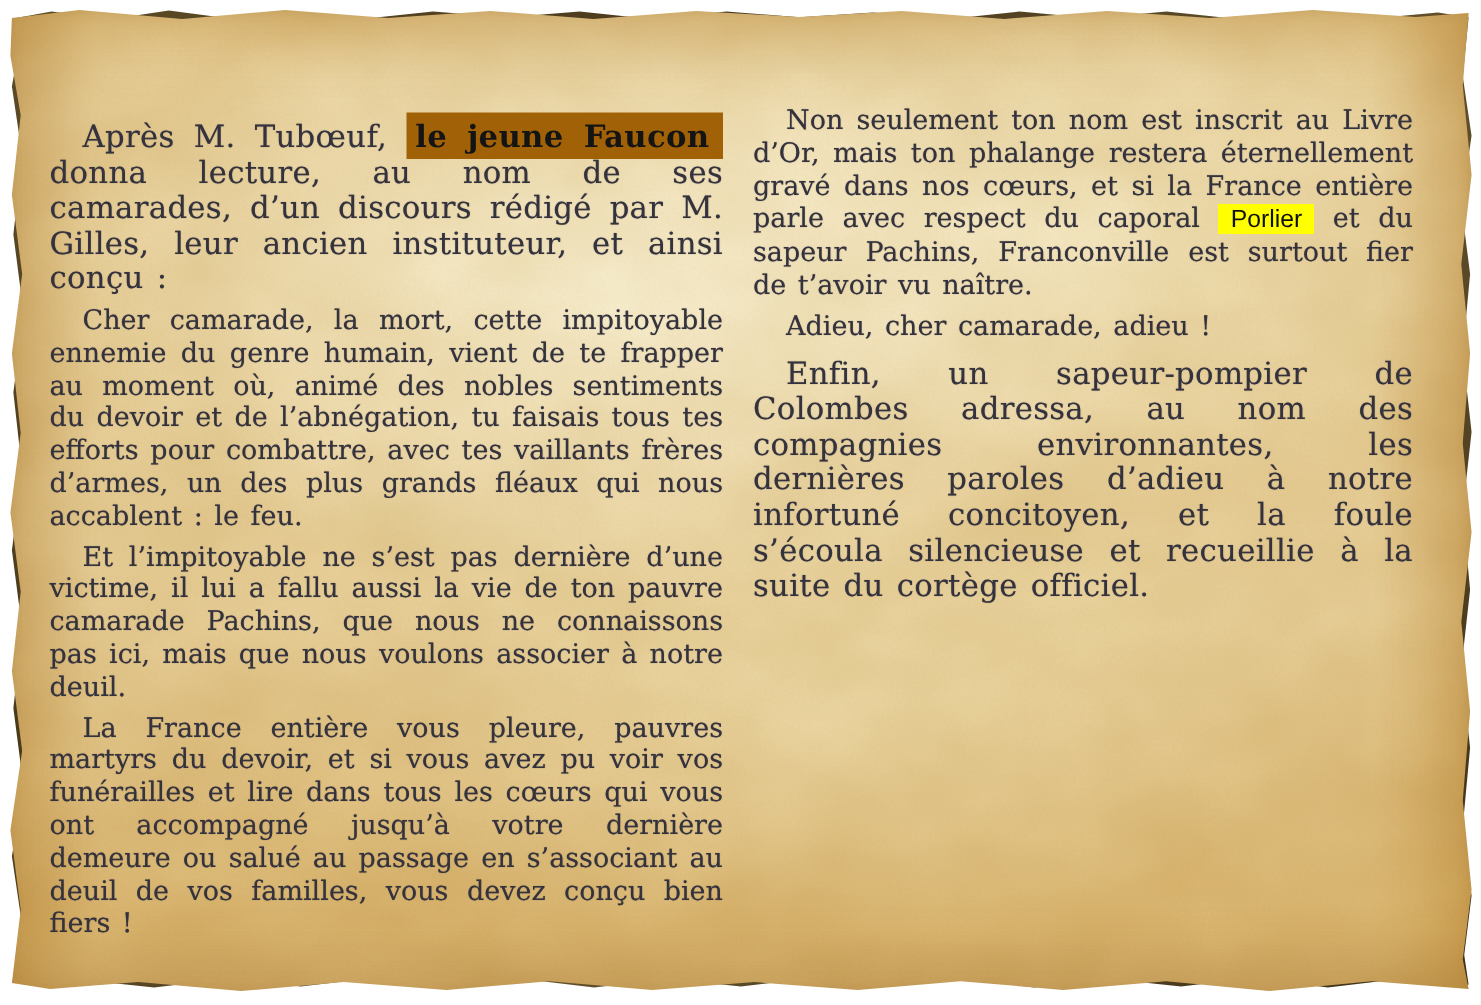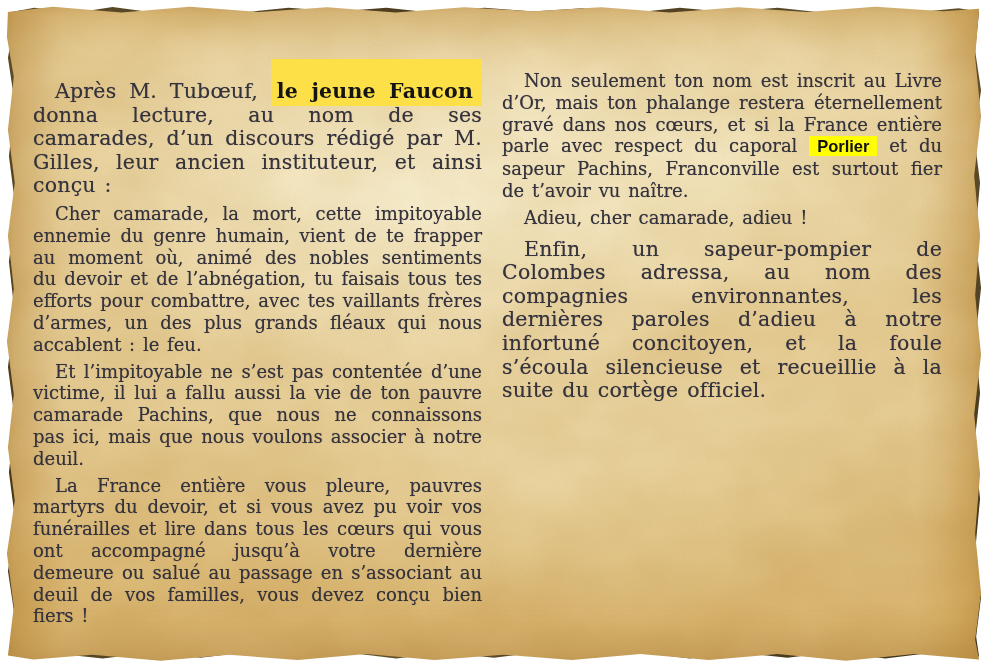--- a/index.html
+++ b/index.html
@@ -75,32 +75,32 @@
     margin: 0 0 5px 0;
     text-indent: 22px;
     word-spacing: 2px;
     text-shadow: 0 0 0.7px rgba(52,50,60,0.55);
   }
   .normal { font-size: 18px;   line-height: 21.8px; }
   .large  { font-size: 20.5px; line-height: 23.6px; letter-spacing: 0.2px; }
   .gap-before { margin-top: 9px; }
 
   mark.hl-gray {
-    background: #fde047;
+    background: #a16207;
     color: #141414;
     font-weight: bold;
-    padding: 20px 9px 3px 6px;
+    padding: 4px 9px 3px 6px;
     text-shadow: none;
     margin-top: 44px;
   }
   mark.hl-yellow {
     background: #ffff00;
     color: #101010;
     font-family: "Liberation Sans", sans-serif;
-    font-weight: bold;
+    font-weight: normal;
     font-size: 16.5px;
     padding: 1px 8px;
     letter-spacing: 0;
     text-shadow: none;
   }
 </style>
 </head>
 <body>
 
 <div class="screen">
@@ -122,21 +122,21 @@
     </svg>
   </div>
 
   <div class="content">
 
     <div class="col col-left">
       <p class="par large"><span>Après M. Tubœuf, </span><mark class="hl-gray">le jeune Faucon</mark><span> donna lecture, au nom de ses camarades, d’un discours rédigé par M. Gilles, leur ancien instituteur, et ainsi conçu :</span></p>
 
       <p class="par normal">Cher camarade, la mort, cette impitoyable ennemie du genre humain, vient de te frapper au moment où, animé des nobles sentiments du devoir et de l’abnégation, tu faisais tous tes efforts pour combattre, avec tes vaillants frères d’armes, un des plus grands fléaux qui nous accablent : le feu.</p>
 
-      <p class="par normal">Et l’impitoyable ne s’est pas contentée d’une victime, il lui a fallu aussi la vie de ton pauvre camarade Pachins, que nous ne connaissons pas ici, mais que nous voulons associer à notre deuil.</p>
+      <p class="par normal">Et l’impitoyable ne s’est pas dernière d’une victime, il lui a fallu aussi la vie de ton pauvre camarade Pachins, que nous ne connaissons pas ici, mais que nous voulons associer à notre deuil.</p>
 
       <p class="par normal">La France entière vous pleure, pauvres martyrs du devoir, et si vous avez pu voir vos funérailles et lire dans tous les cœurs qui vous ont accompagné jusqu’à votre dernière demeure ou salué au passage en s’associant au deuil de vos familles, vous devez conçu bien fiers !</p>
     </div>
 
     <div class="col col-right">
 
 
       <p class="par normal"><span>Non seulement ton nom est inscrit au Livre d’Or, mais ton phalange restera éternellement gravé dans nos cœurs, et si la France entière parle avec respect du caporal </span><mark class="hl-yellow">Porlier</mark><span> et du sapeur Pachins, Franconville est surtout fier de t’avoir vu naître.</span></p>
 
       <p class="par normal">Adieu, cher camarade, adieu !</p>

